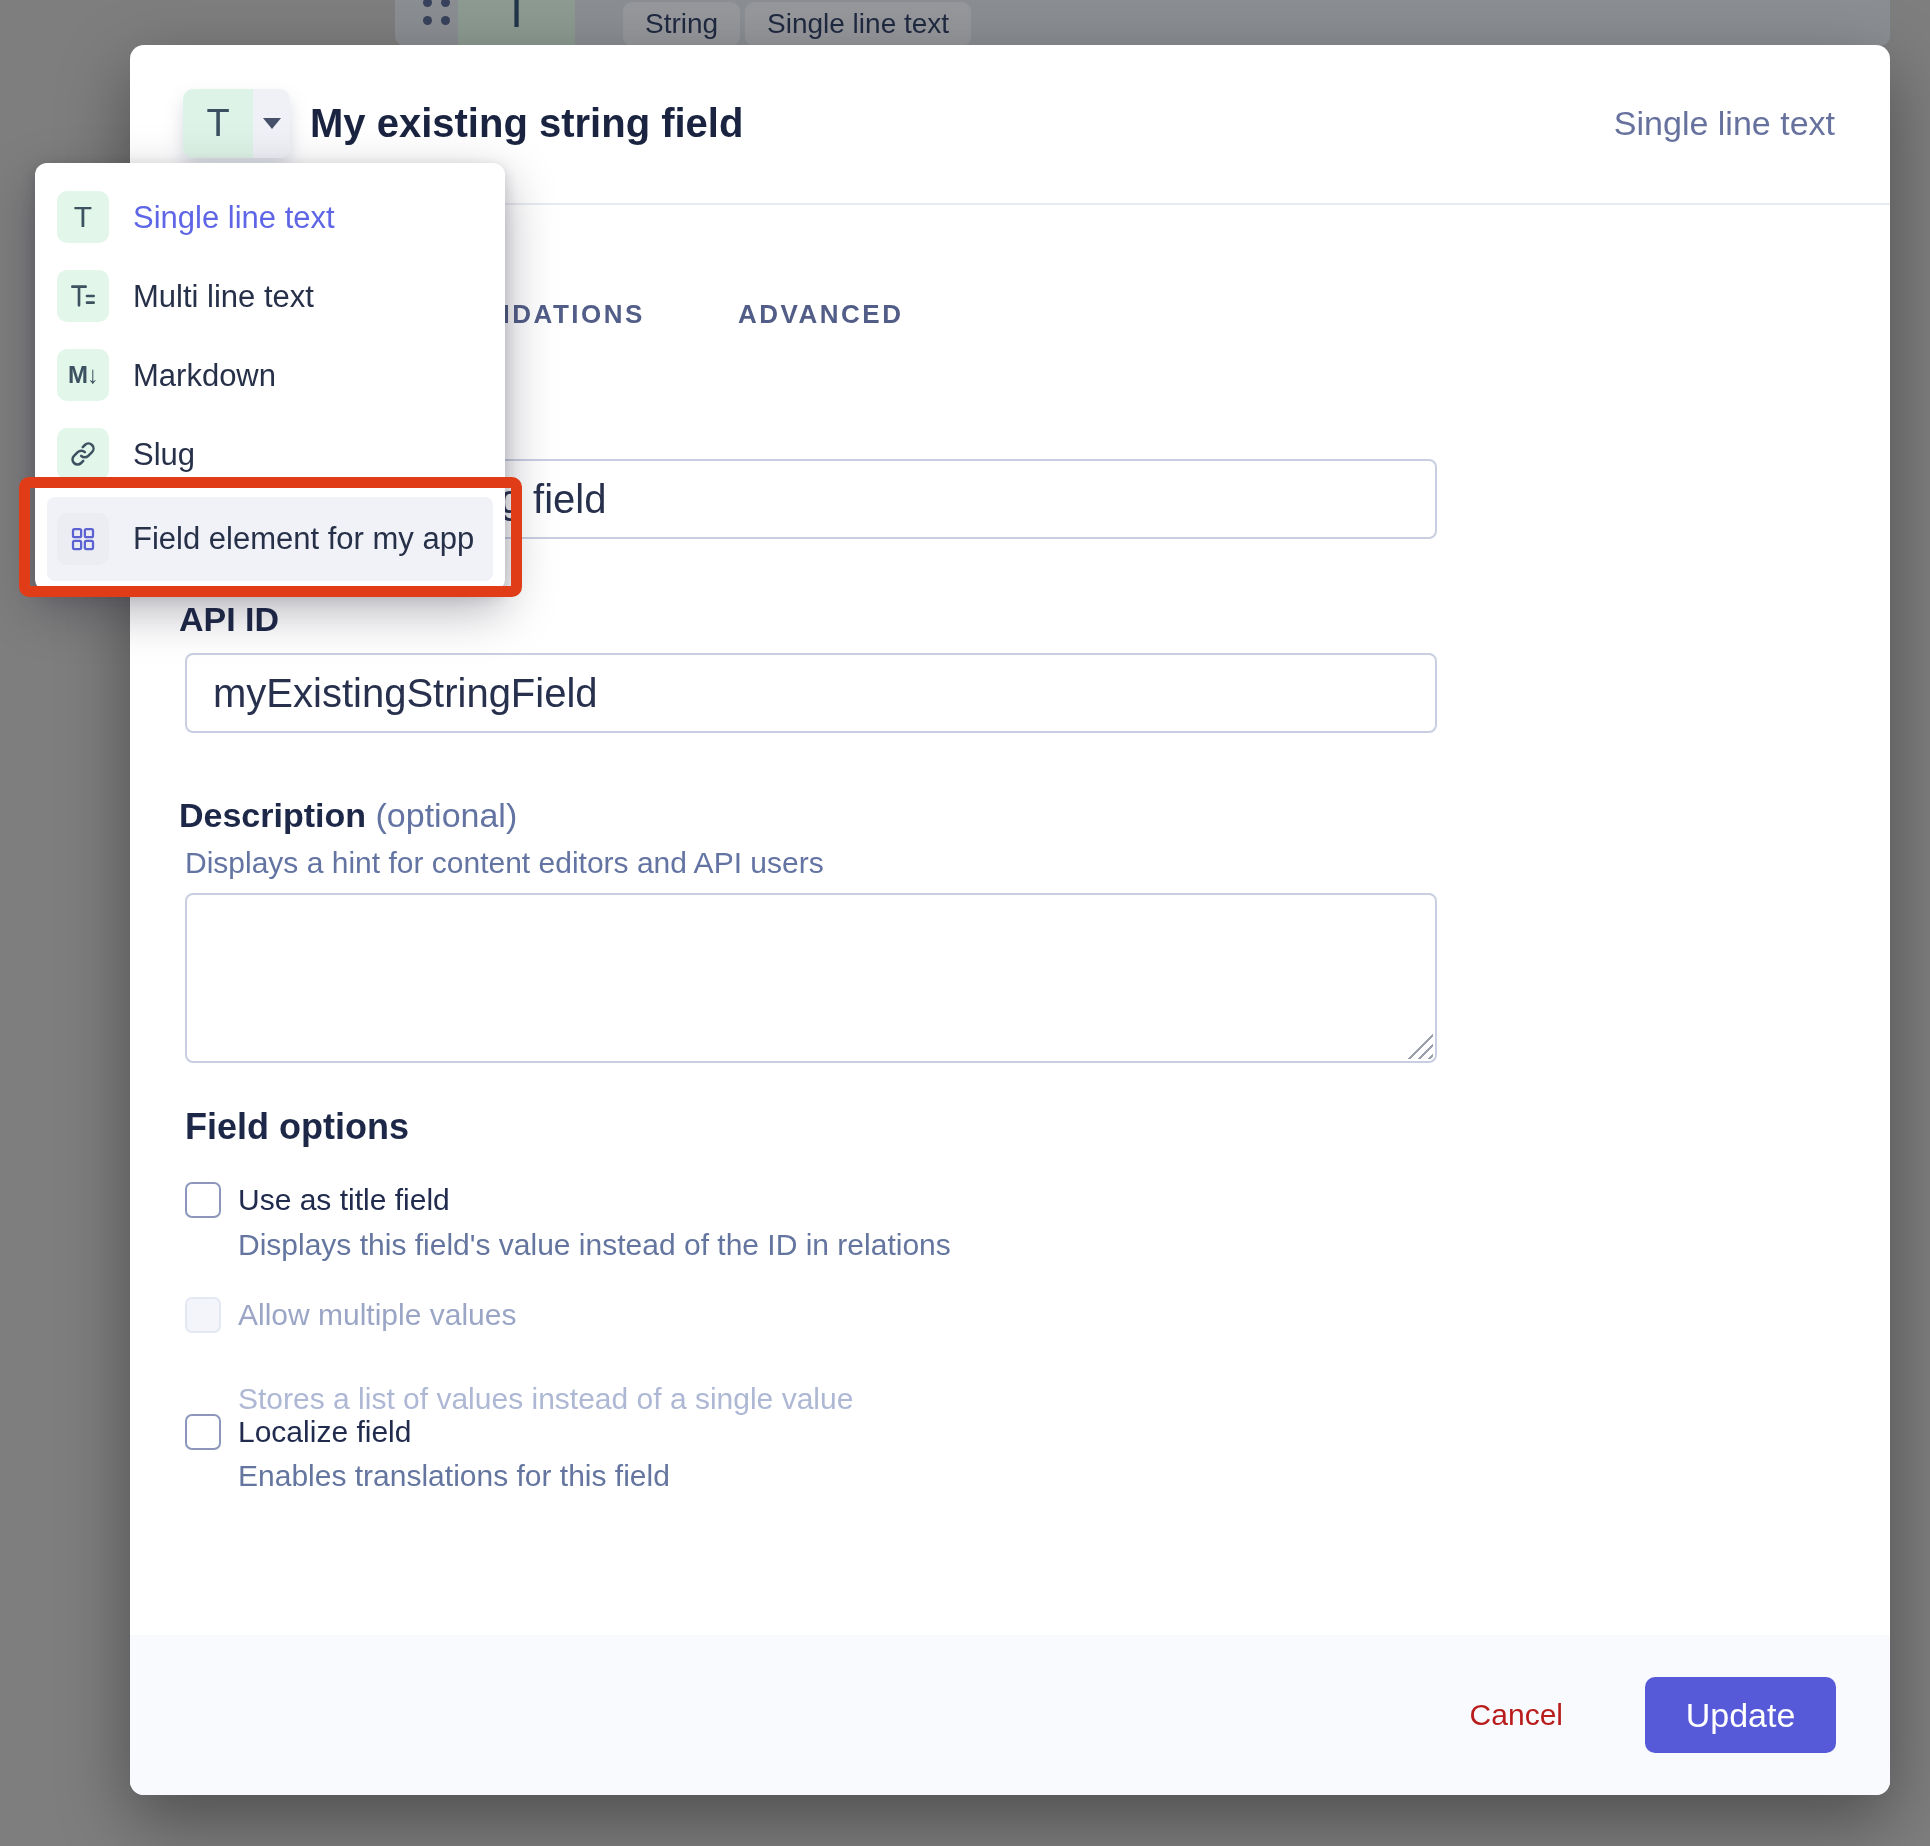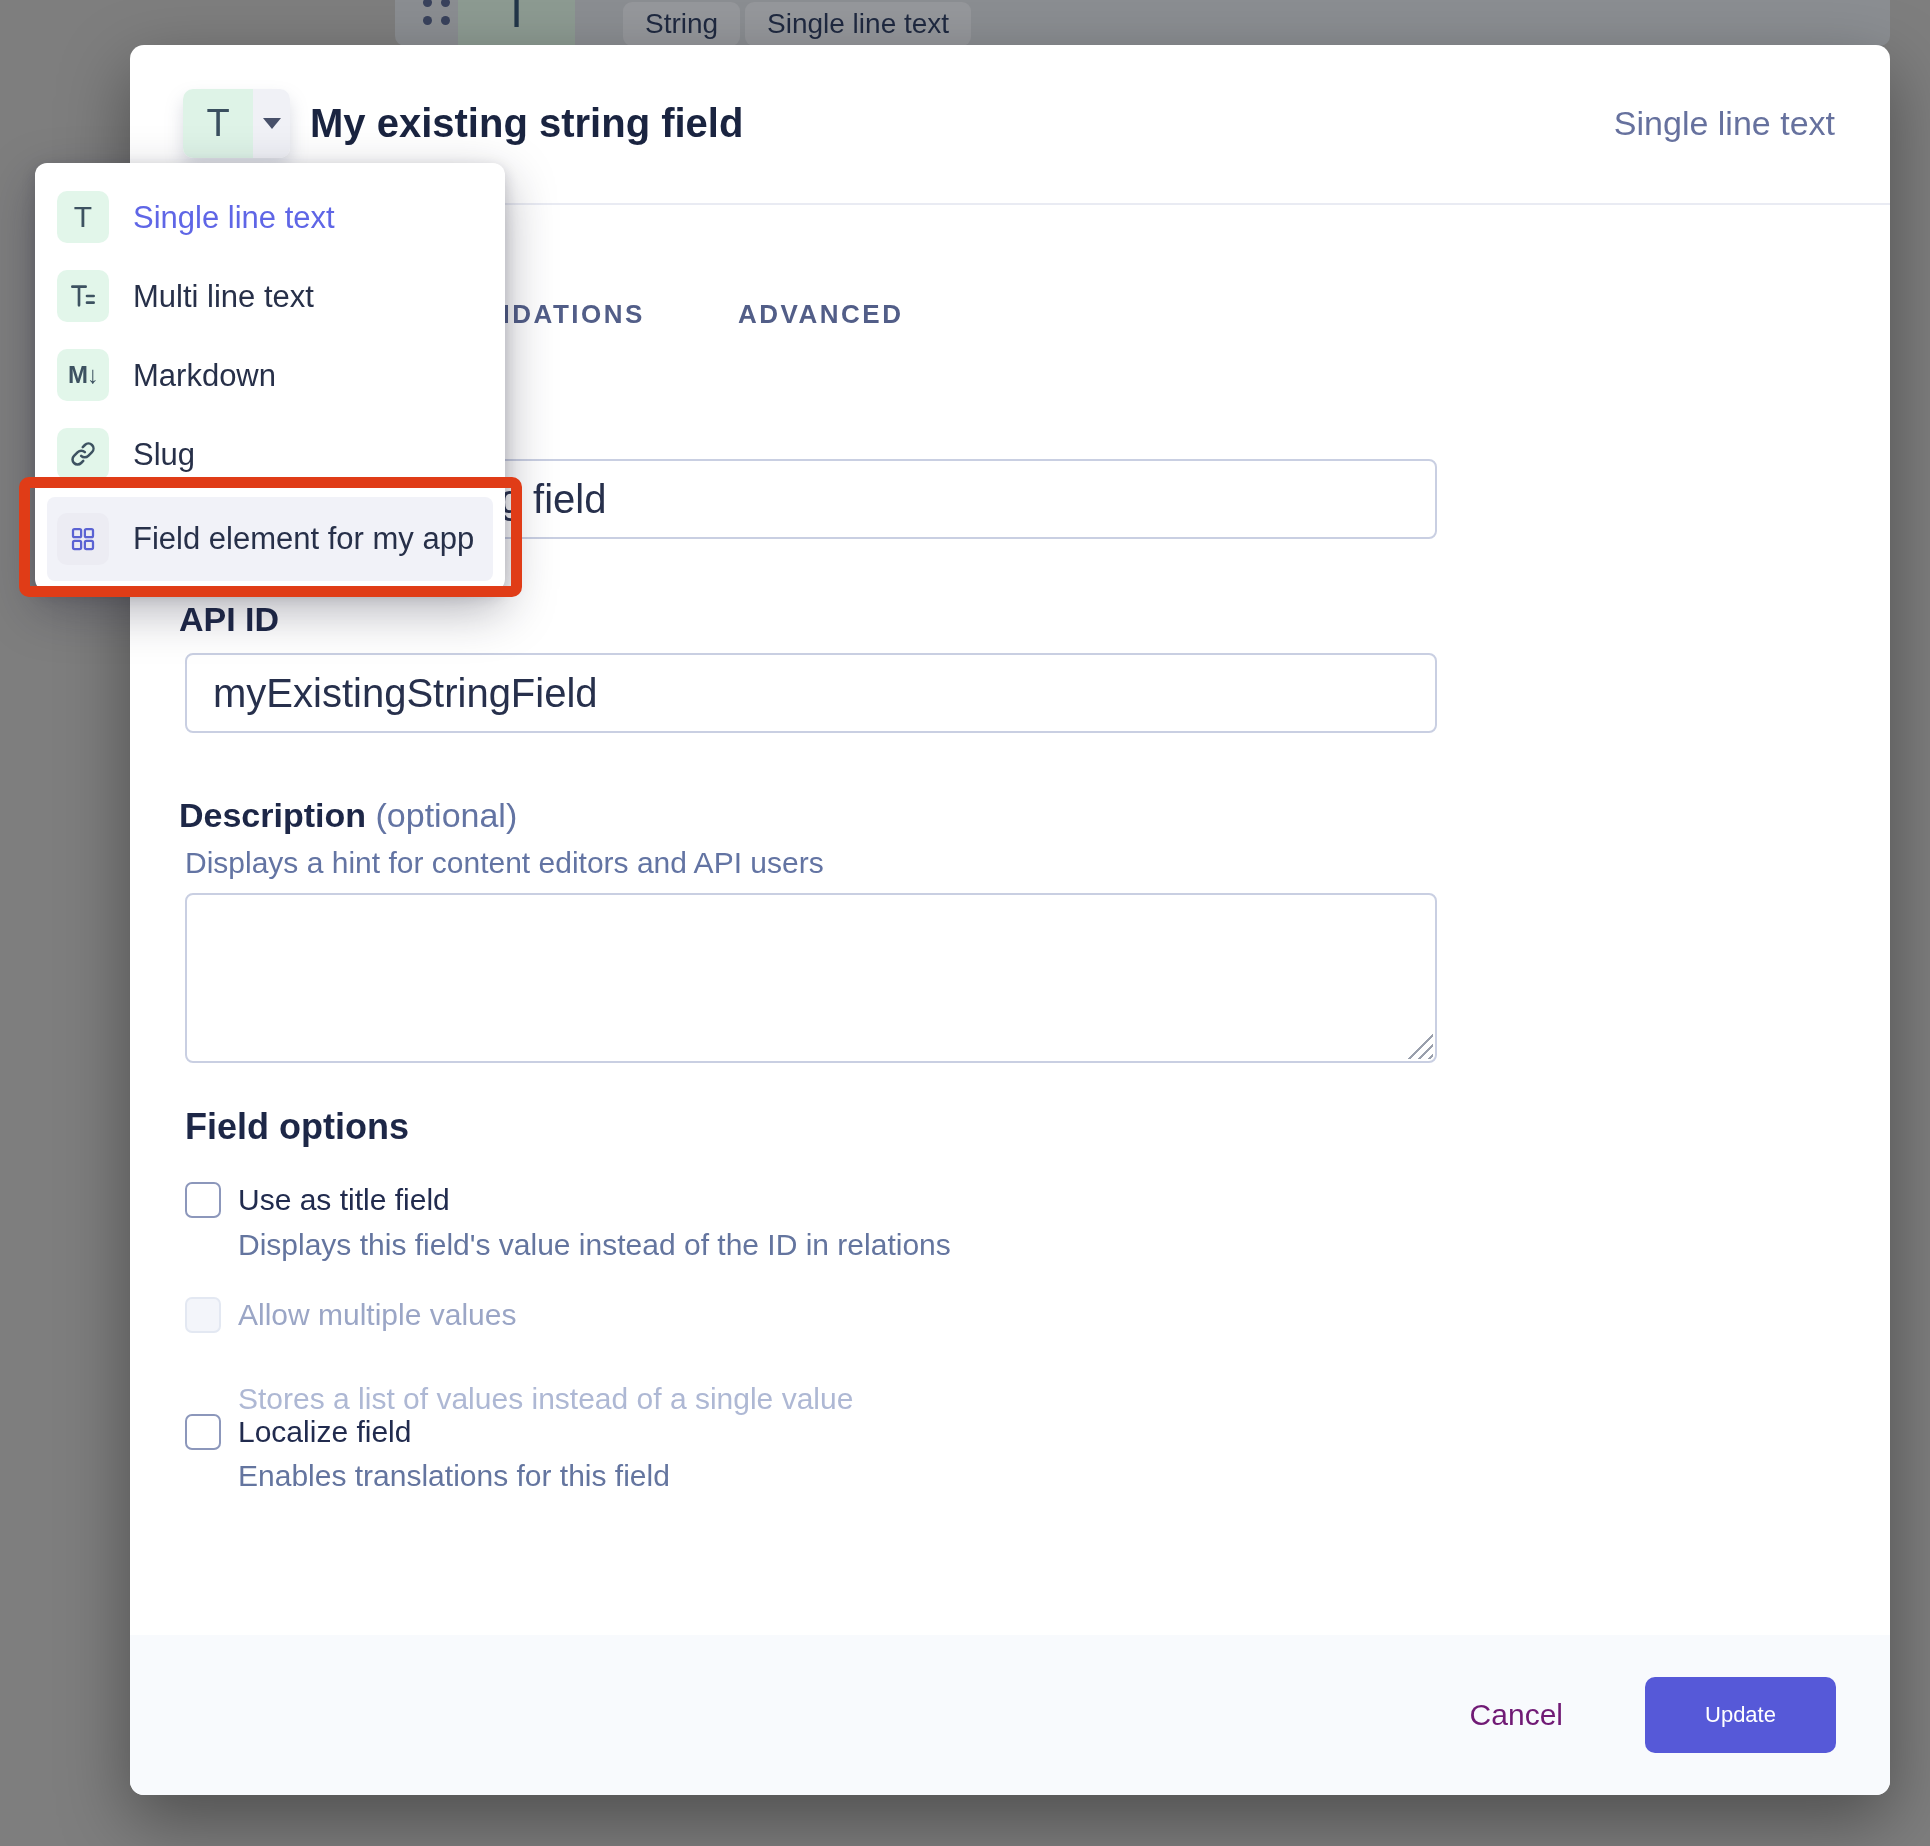--- a/index.html
+++ b/index.html
@@ -36,22 +36,22 @@
 
   .section-title{position:absolute;left:55px;top:1064px;height:36px;line-height:36px;font-size:36px;font-weight:600;color:#1d2747;}
   .cb{position:absolute;left:55px;width:36px;height:36px;box-sizing:border-box;border:2px solid #8c97bb;border-radius:7px;background:#fff;cursor:pointer;}
   .cb.disabled{border-color:#e3e8f2;background:#f3f5fa;cursor:default;}
   .cb-label{position:absolute;left:108px;height:36px;line-height:36px;font-size:30px;color:#212b4e;white-space:nowrap;}
   .cb-label.disabled{color:#9ba6c6;}
   .cb-helper{position:absolute;left:108px;height:36px;line-height:36px;font-size:30px;color:#64759f;white-space:nowrap;}
   .cb-helper.disabled{color:#aeb8d4;}
 
   .footer{position:absolute;left:0;right:0;bottom:0;height:160px;background:#f8fafd;border-radius:0 0 14px 14px;display:flex;align-items:center;justify-content:flex-end;padding-right:54px;box-sizing:border-box;}
-  .btn-cancel{font-size:30px;font-weight:500;color:#701a75;background:none;border:none;cursor:pointer;margin-right:76px;font-family:"Liberation Sans",sans-serif;}
-  .btn-update{width:191px;height:76px;border:none;border-radius:10px;background:#5659d8;color:#ffffff;font-size:22px;font-weight:500;cursor:pointer;font-family:"Liberation Sans",sans-serif;}
+  .btn-cancel{font-size:30px;font-weight:500;color:#b91c1c;background:none;border:none;cursor:pointer;margin-right:76px;font-family:"Liberation Sans",sans-serif;}
+  .btn-update{width:191px;height:76px;border:none;border-radius:10px;background:#5659d8;color:#ffffff;font-size:34px;font-weight:500;cursor:pointer;font-family:"Liberation Sans",sans-serif;}
 
   
   .dropdown{position:absolute;left:35px;top:163px;width:470px;height:428px;background:#ffffff;border-radius:12px;z-index:10;box-shadow:0 18px 50px rgba(30,30,50,.35),0 4px 14px rgba(30,30,50,.18);}
   .menu-item{position:absolute;left:0;width:100%;height:79px;cursor:pointer;}
   .menu-icon{position:absolute;left:22px;top:13px;width:52px;height:52px;border-radius:10px;background:#e2f6ea;display:flex;align-items:center;justify-content:center;}
   .menu-icon.gray{background:#ececf3;}
   .menu-icon .tglyph{font-size:30px;font-weight:500;color:#3d5261;}
   .menu-icon .mdglyph{font-size:24px;font-weight:600;color:#3d5261;letter-spacing:-1px;}
   .menu-label{position:absolute;left:98px;top:0;height:79px;line-height:79px;font-size:31px;color:#273049;white-space:nowrap;}
   .menu-label.selected{color:#5f66e6;}

